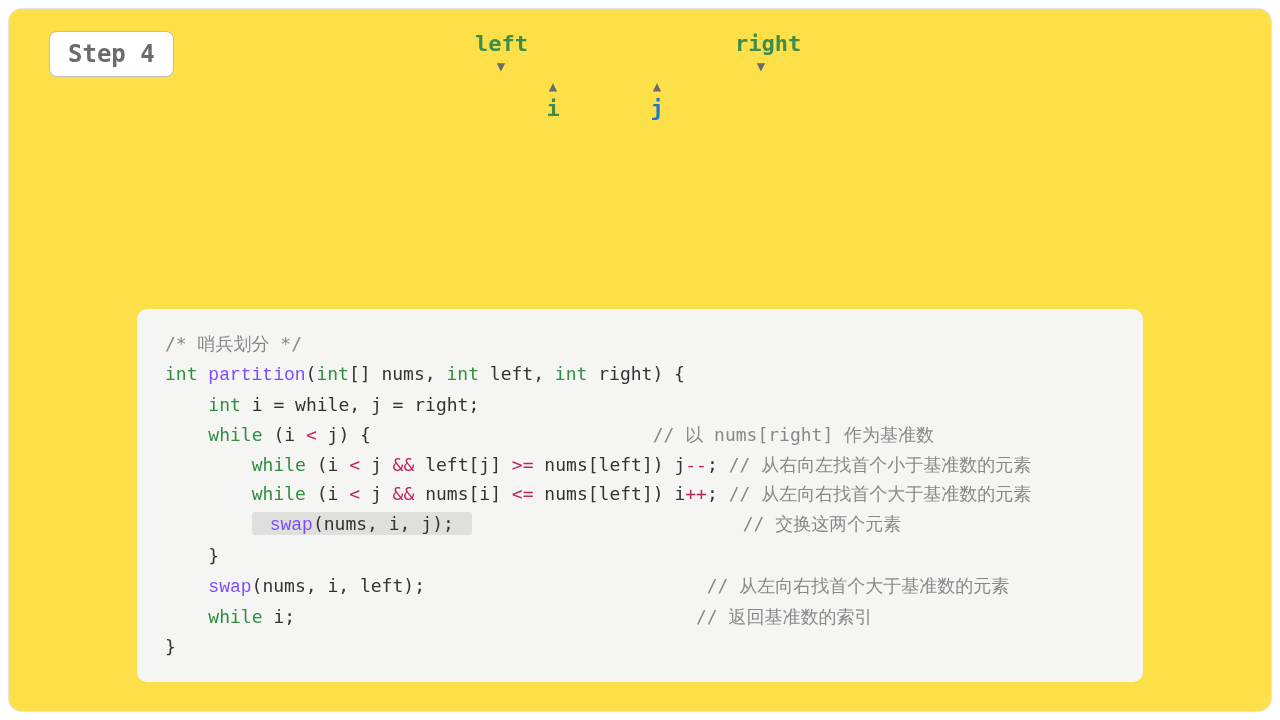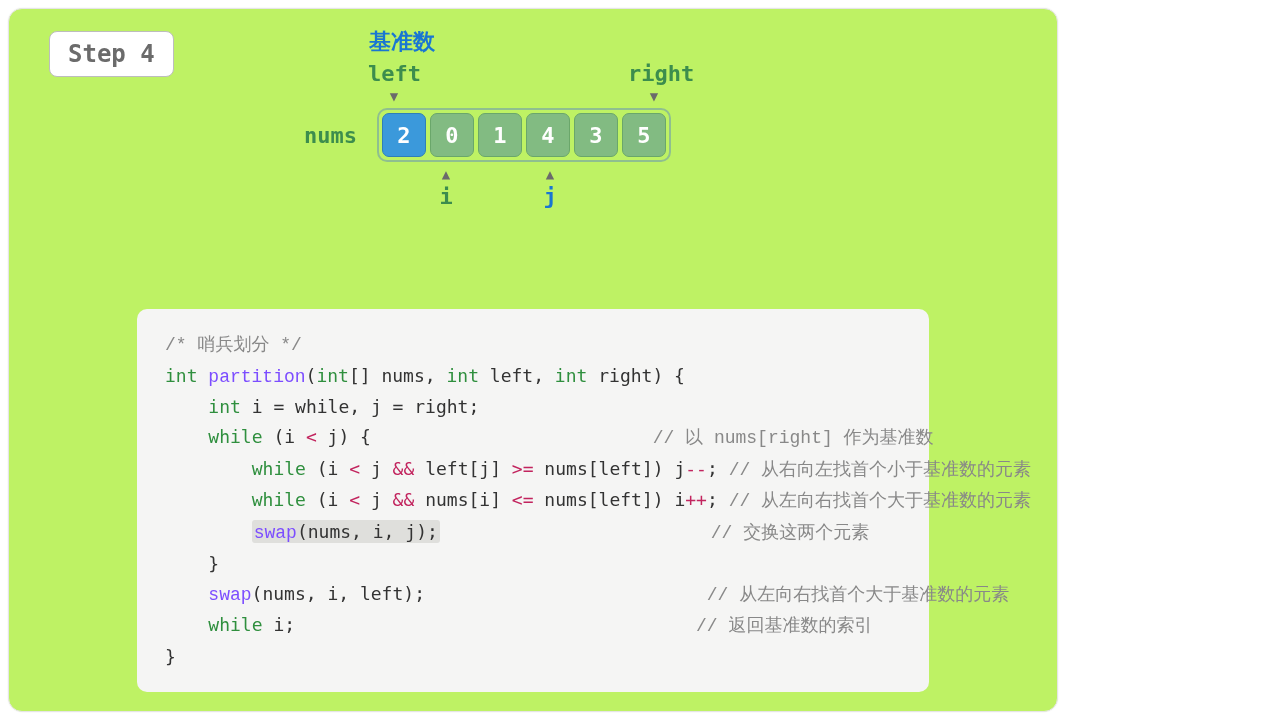--- a/index.html
+++ b/index.html
@@ -4,26 +4,26 @@
 <style>
   * { box-sizing: border-box; margin: 0; padding: 0; }
   body {
     font-family: ui-monospace, Menlo, Monaco, Consolas, monospace;
     background: #fff;
     width: 1280px;
     height: 720px;
     overflow: hidden;
   }
   .frame {
-    width: 1050px;
+    width: 1264px;
     height: 704px;
     margin: 8px;
     border: 1px solid #e5e5e5;
     border-radius: 14px;
-    background: #bef264;
+    background: #fde047;
     position: relative;
     box-shadow: 0 0 0 1px rgba(0,0,0,0.02);
   }
   .step-badge {
     position: absolute;
     top: 22px;
     left: 40px;
     border: 1.5px solid #bdbdbd;
     border-radius: 8px;
     padding: 8px 18px;
@@ -133,67 +133,55 @@
     border-radius: 10px;
     padding: 20px 28px;
     font-size: 18px;
     line-height: 1.65;
     color: #333;
   }
   .code-block pre { font-family: inherit; white-space: pre; }
   .kw { color: #2f8f3e; }
   .fn { color: #7c4dff; font-family: Liberation Mono, monospace; }
   .op { color: #c2245e; }
-  .cmt { color: #888; font-family: Liberation Mono, monospace; }
+  .cmt { color: #888; }
   .hl {
     background: #dfdfdc;
     border-radius: 3px;
-    padding: 1px 2px;
+    padding: 1px 18px;
   }
 </style>
 </head>
 <body>
 
 <div class="frame">
 
   <div class="step-badge">
     <span>Step 4</span>
   </div>
 
   <div class="diagram">
     <div class="diagram-inner">
 
-      <div class="pivot-label">基准数</div>
 
       <div class="pointer-row" style="margin-left:-18px;">
         <div class="ptr">
           <div class="ptr-label">left</div>
           <div class="arrow">▼</div>
         </div>
         <div class="ptr"></div>
         <div class="ptr"></div>
         <div class="ptr"></div>
         <div class="ptr"></div>
         <div class="ptr">
           <div class="ptr-label">right</div>
           <div class="arrow">▼</div>
         </div>
       </div>
 
-      <div class="array-row">
-        <span class="nums-label">nums</span>
-        <div class="array-border">
-          <div class="cell pivot">2</div>
-          <div class="cell">0</div>
-          <div class="cell">1</div>
-          <div class="cell">4</div>
-          <div class="cell">3</div>
-          <div class="cell">5</div>
-        </div>
-      </div>
 
       <div class="ij-row" style="margin-left:-18px;">
         <div class="col"></div>
         <div class="col">
           <div class="up-arrow">▲</div>
           <div class="ij-label i-color">i</div>
         </div>
         <div class="col"></div>
         <div class="col">
           <div class="up-arrow">▲</div>

